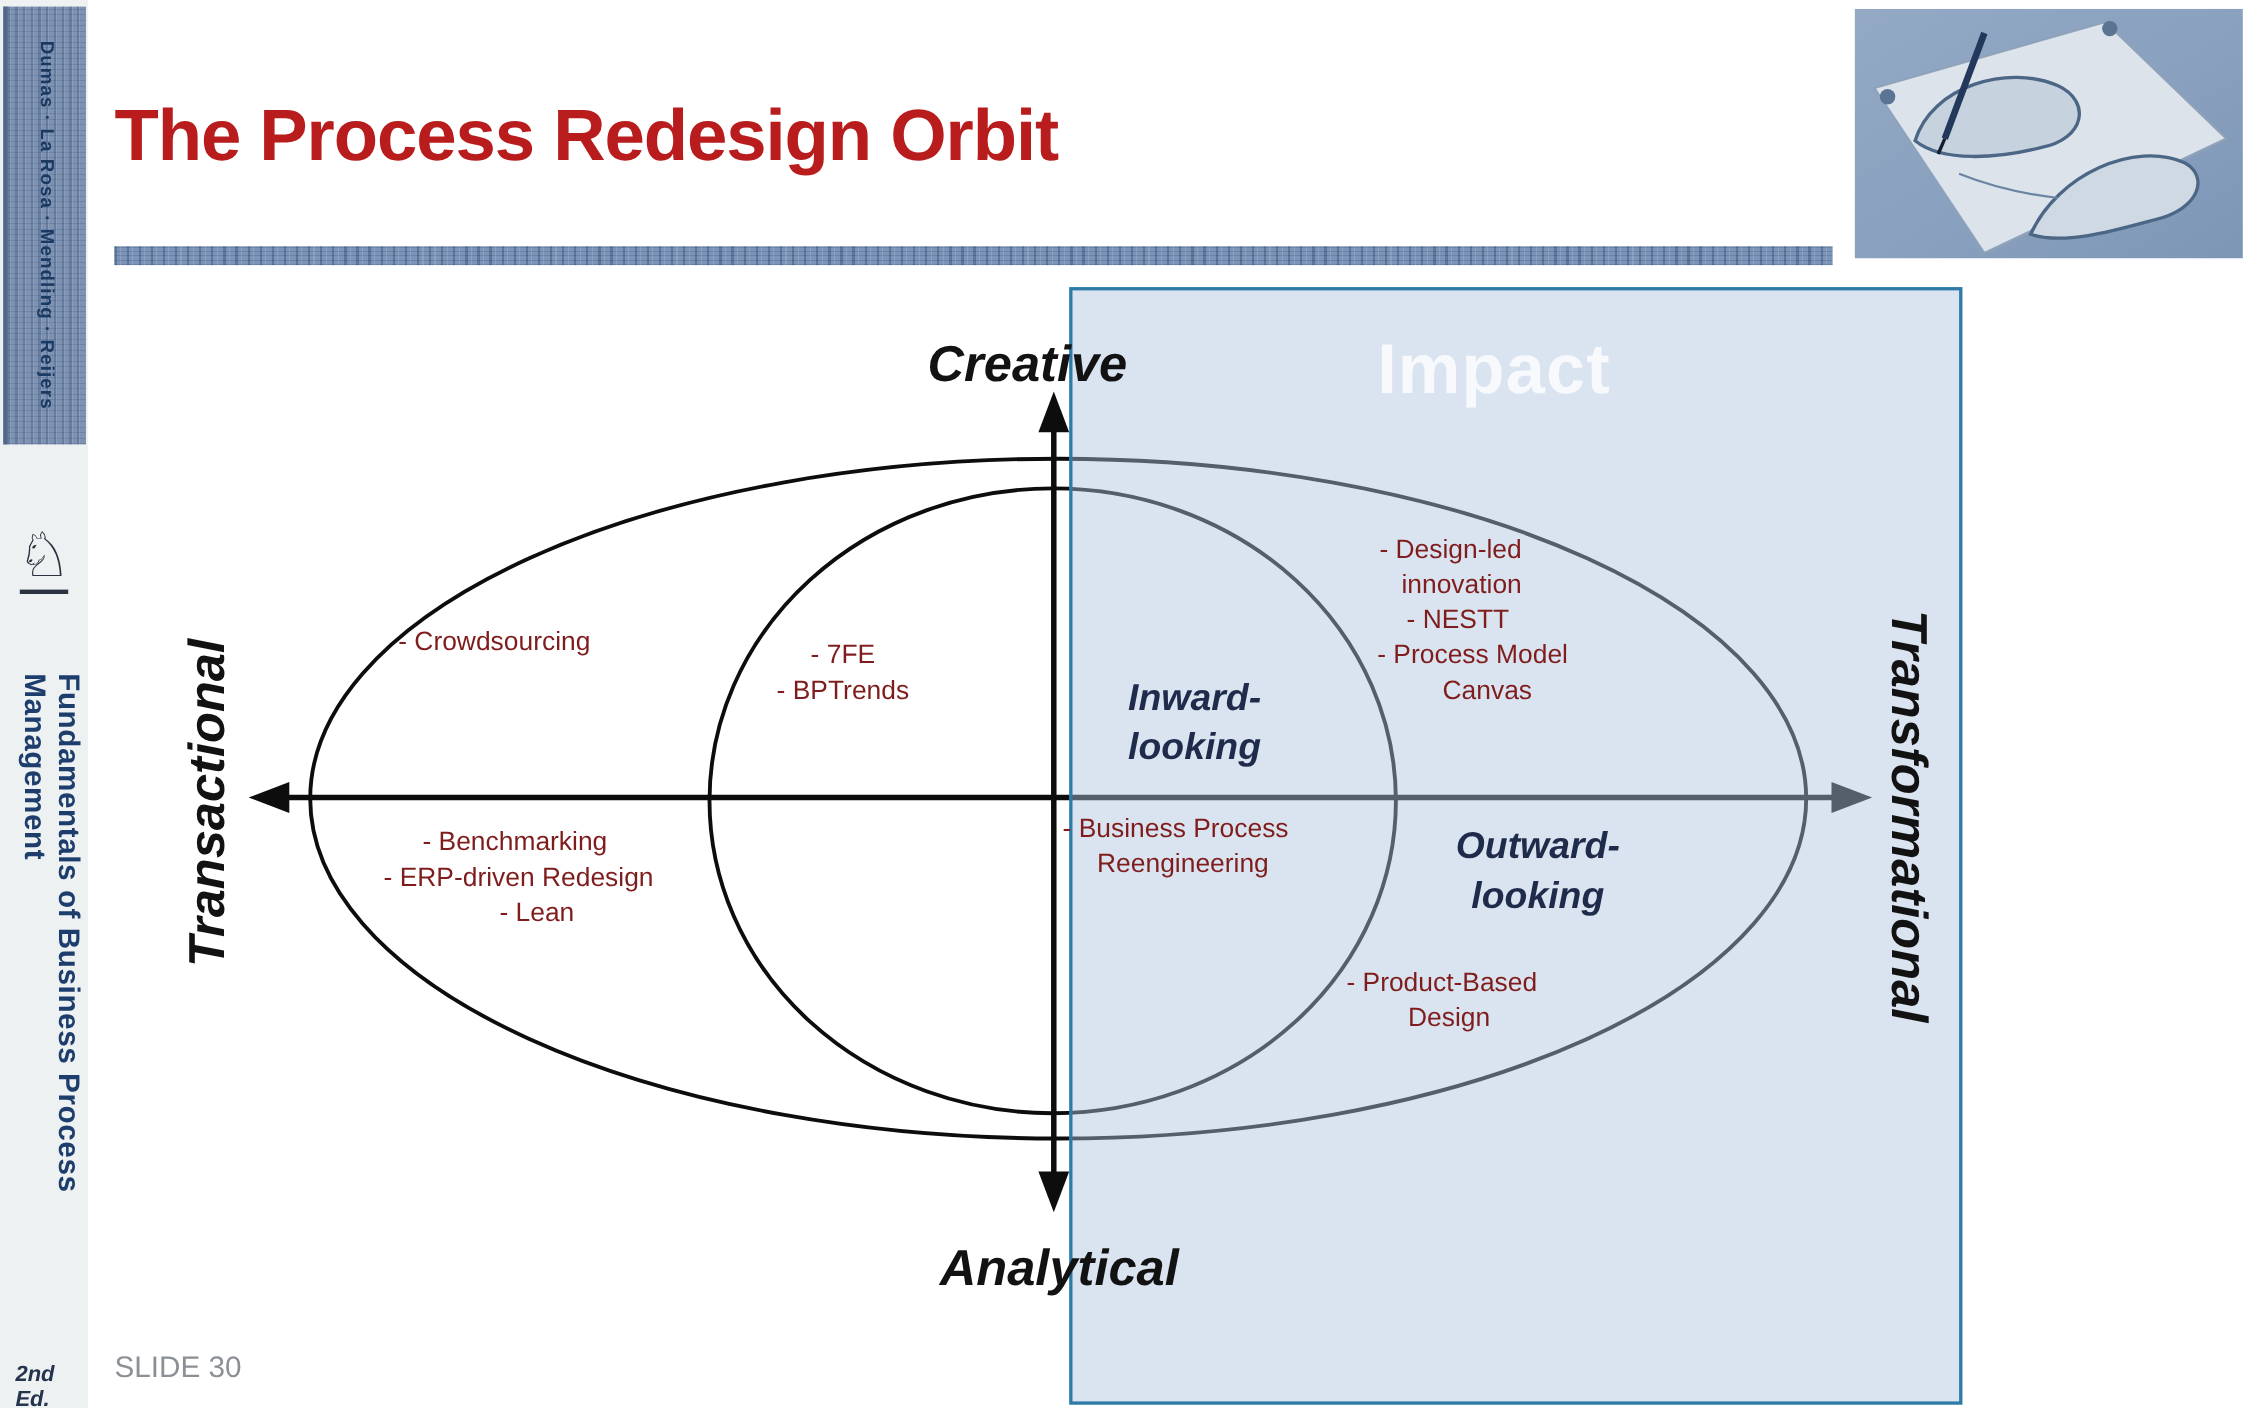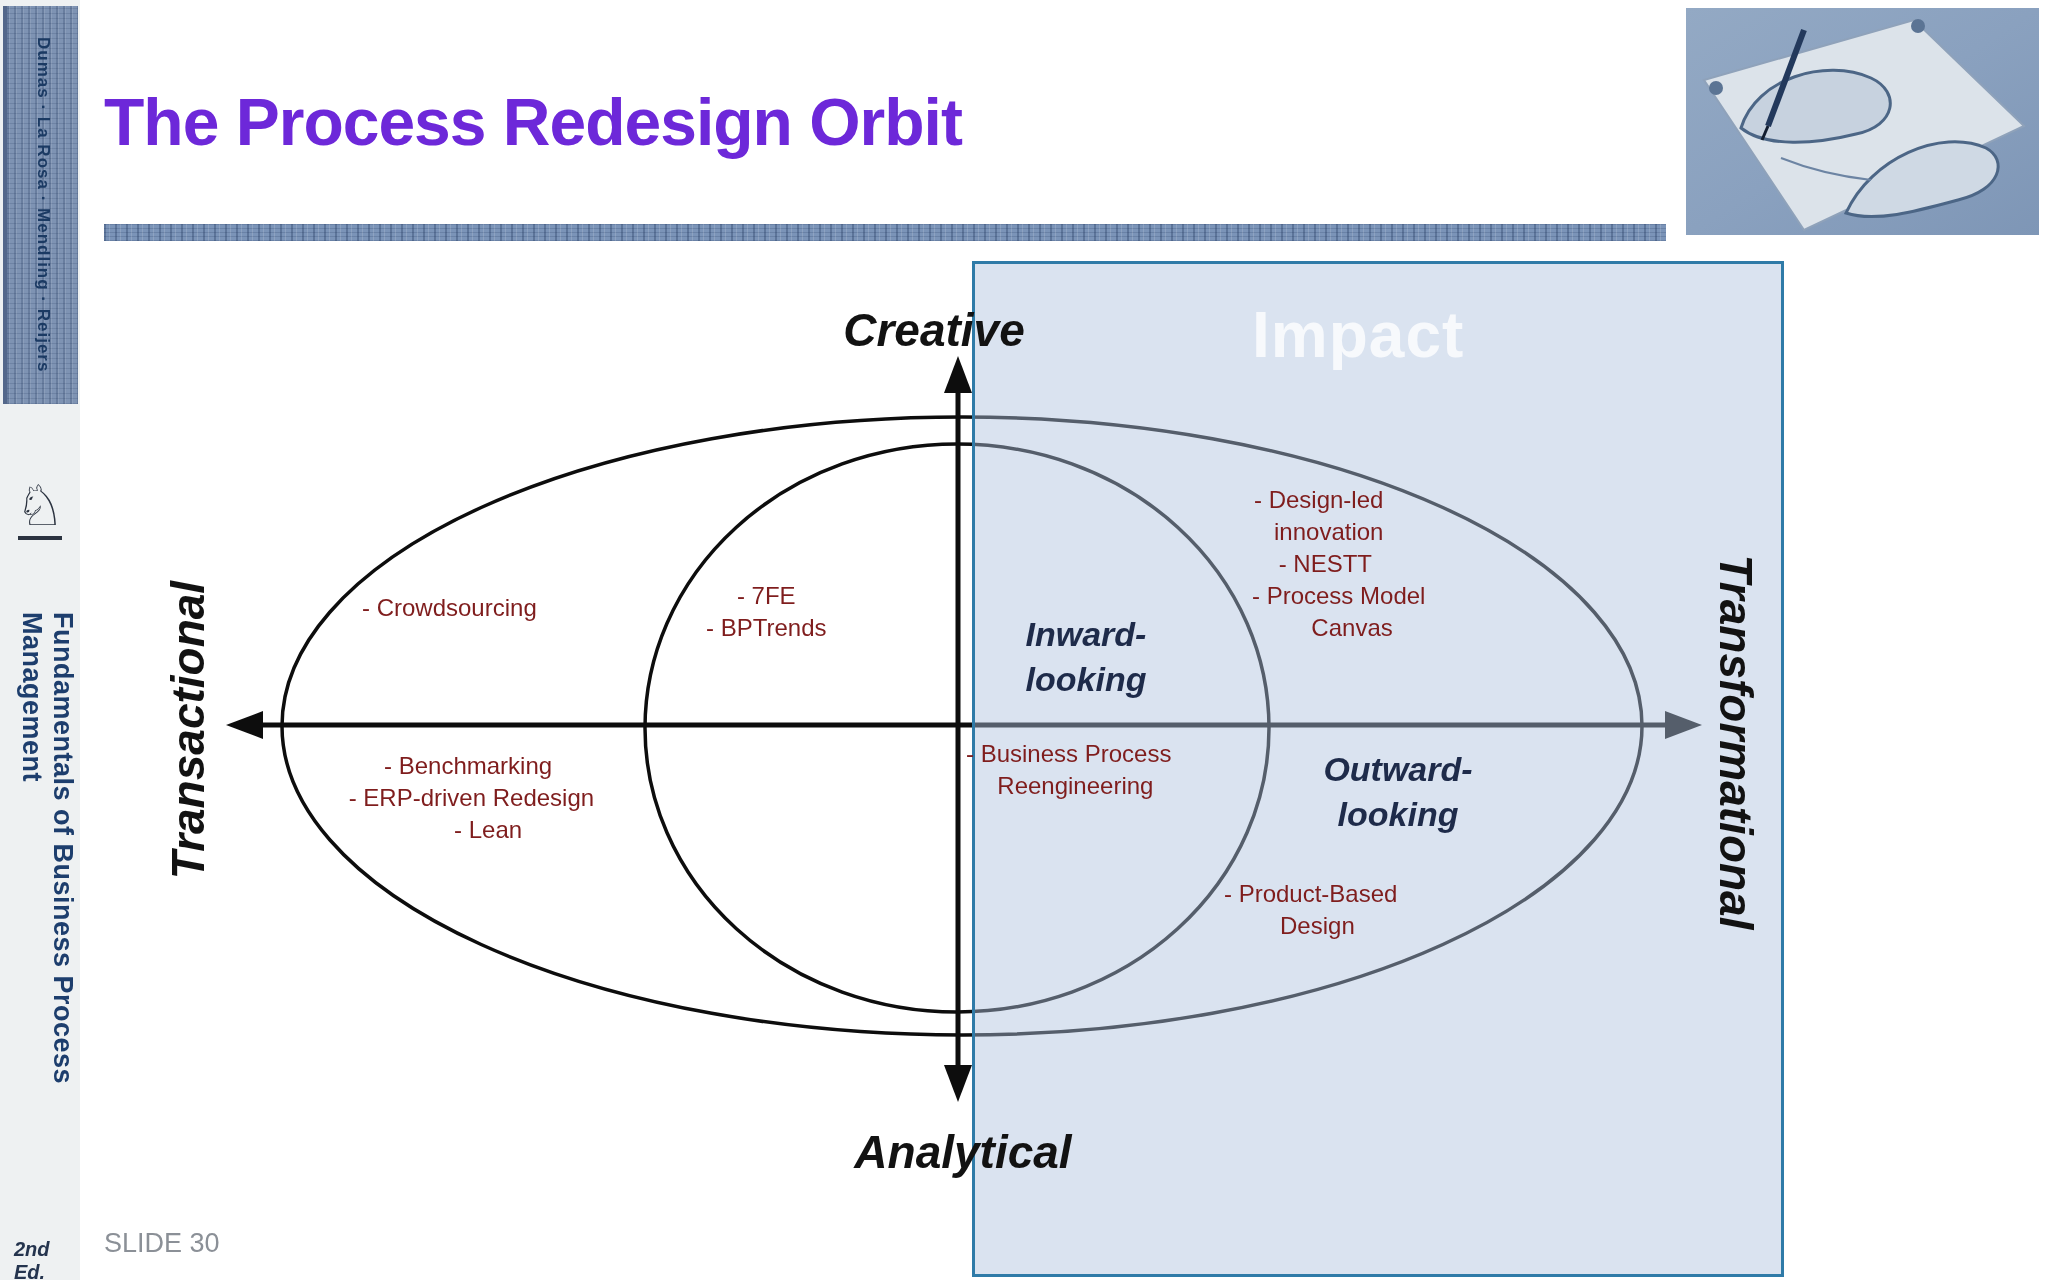--- a/index.html
+++ b/index.html
@@ -22,21 +22,21 @@
   #spine-authors{color:#1b3a63;font-size:17px;font-weight:600;letter-spacing:1px;}
   #knight{position:absolute;left:8px;top:478px;width:64px;text-align:center;color:#2b3340;}
   #knight .glyph{font-size:56px;line-height:1;font-family:"DejaVu Sans",sans-serif;}
   #knight .base{width:44px;height:4px;background:#2b3340;margin:2px auto 0 auto;}
   #book-title{
     position:absolute;left:16px;top:612px;height:560px;
     color:#1d3e6d;font-size:27px;font-weight:700;letter-spacing:.5px;
   }
   #edition{position:absolute;left:14px;top:1238px;font-size:20px;font-weight:700;font-style:italic;color:#24344e;}
   
-  #page-title{position:absolute;left:104px;top:84px;font-size:66px;font-weight:bold;color:#6d28d9;letter-spacing:-1px;}
+  #page-title{position:absolute;left:104px;top:84px;font-size:66px;font-weight:bold;color:#b91c1c;letter-spacing:-1px;}
   #title-bar{
     position:absolute;left:104px;top:224px;width:1562px;height:17px;
     background:
       repeating-linear-gradient(90deg, rgba(24,46,84,.30) 0 2px, transparent 2px 5px, rgba(255,255,255,.14) 5px 6px, transparent 6px 11px),
       repeating-linear-gradient(0deg, rgba(24,46,84,.18) 0 1px, transparent 1px 4px),
       #7b94b8;
   }
   #corner-art{position:absolute;left:1686px;top:8px;width:353px;height:227px;}
   
   #diagram-svg{position:absolute;left:0;top:0;width:2048px;height:1280px;z-index:1;}
@@ -54,21 +54,21 @@
   }
   .axl{
     position:absolute;z-index:3;font-size:46px;font-weight:700;font-style:italic;color:#121212;white-space:nowrap;
   }
   #axis-creative{left:934px;top:330px;transform:translate(-50%,-50%);}
   #axis-analytical{left:963px;top:1152px;transform:translate(-50%,-50%);}
   #axis-transactional{left:188px;top:730px;transform:translate(-50%,-50%) rotate(-90deg);}
   #axis-transformational{left:1736px;top:742px;transform:translate(-50%,-50%) rotate(90deg);}
   #quad-inward{left:1086px;top:657px;}
   #quad-outward{left:1398px;top:792px;}
-  #lbl-crowdsourcing{left:362px;top:592px;}
+  #lbl-crowdsourcing{left:362px;top:568px;}
   #lbl-creative-methods{left:706px;top:580px;}
   #lbl-transactional-methods{left:342px;top:750px;}
   #lbl-analytical-methods{left:664px;top:728px;}
   #lbl-bpr{left:966px;top:738px;}
   #lbl-design-led{left:1212px;top:484px;}
   #lbl-product-based{left:1224px;top:866px;margin-top:12px;}
   #slide-number{position:absolute;left:104px;top:1228px;font-size:27px;color:#8b9097;z-index:3;}
 </style>
 </head>
 <body>

